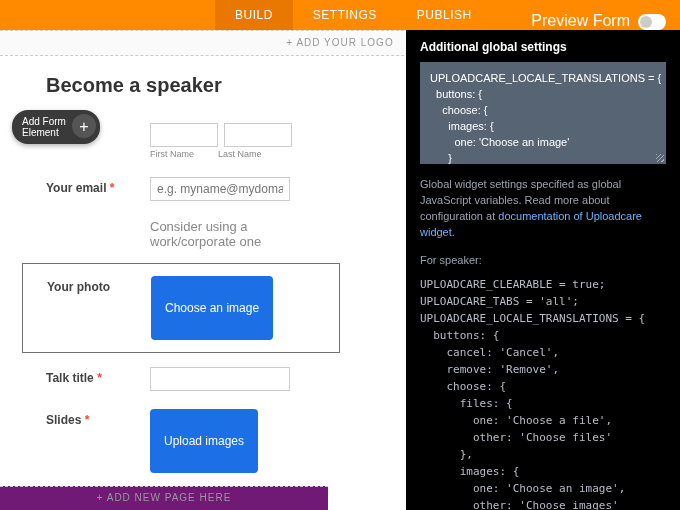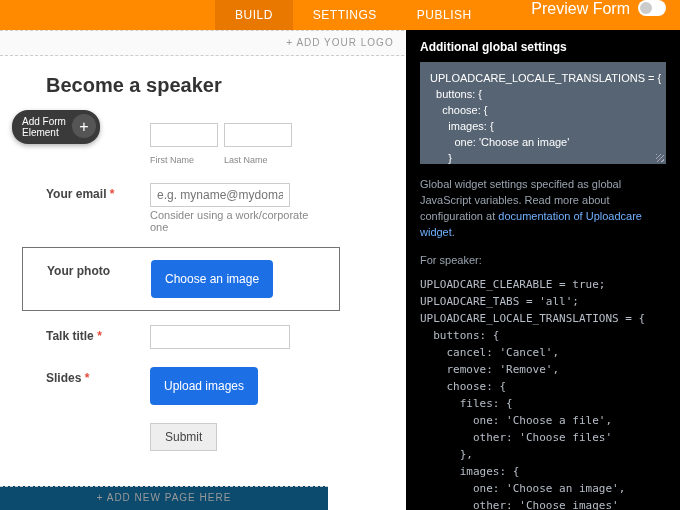--- a/index.html
+++ b/index.html
@@ -2,21 +2,21 @@
 <html><head>
 <meta charset="utf-8">
 <style>
 * { box-sizing: border-box; margin: 0; padding: 0; }
 body {
   width: 680px; height: 510px; overflow: hidden;
   font-family: -apple-system, BlinkMacSystemFont, "Segoe UI", Arial, sans-serif;
   font-size: 13px; background: #f4f4f4; position: relative;
 }
 .topbar {
-  height: 30px; background: #ff8a00; display: flex; align-items: flex-start;
+  height: 30px; background: #ff8a00; display: flex; align-items: flex-end;
   padding: 0 14px 0 0; color: #fff;
 }
 .tabs { display: flex; margin-left: 215px; height: 100%; }
 .tab {
   padding: 0 20px; display: flex; align-items: center;
   font-size: 12px; letter-spacing: 0.5px; font-weight: 500; cursor: pointer;
 }
 .tab.active { background: #e87800; }
 .spacer { flex: 1; }
 .preview { font-size: 16px; margin-right: 8px; }
@@ -52,26 +52,26 @@
   width: 104px; font-size: 12px; font-weight: 600; color: #444; padding-top: 4px;
 }
 .req { color: #e74c3c; }
 .field-content { flex: 1; }
 .name-inputs { display: flex; gap: 6px; }
 .text-input {
   border: 1px solid #ccc; padding: 4px 6px; font-size: 12px; color: #555;
   background: #fff; width: 140px;
 }
 .text-input.half { width: 68px; }
-.sub-labels { display: flex; gap: 6px; margin-top: 8px; }
+.sub-labels { display: flex; margin-top: 2px; }
 .sub-label { width: 68px; font-size: 9px; color: #888; }
-.helper { font-size: 11px; color: #888; margin-top: 2px; }
+.helper { font-size: 13px; color: #888; margin-top: 18px; }
 .btn-blue {
   background: #1d6fe6; color: #fff; border: none; border-radius: 4px;
-  padding: 12px 14px; font-size: 12px; font-weight: 500; cursor: pointer;
+  padding: 25px 14px; font-size: 12px; font-weight: 500; cursor: pointer;
 }
 .field-row.selected {
   border: 1px solid #737373; margin-left: -24px; margin-right: -22px;
   padding: 12px 22px 12px 24px; margin-bottom: 14px; margin-top: -4px;
 }
 .submit-btn {
   background: #eee; border: 1px solid #ccc; padding: 6px 14px;
   font-size: 12px; color: #444; cursor: pointer; margin-left: 104px; 
 }
 .panel {
@@ -93,21 +93,21 @@
 .panel-desc a { color: #6fb0ff; text-decoration: none; }
 .example-label { margin-top: 14px; margin-bottom: 10px; color: #99a3af; }
 .example-code {
   font-family: "Menlo", "Consolas", monospace; font-size: 11px;
   line-height: 17px; white-space: pre; color: #b7bec8;
 }
 .dotted-bottom {
   position: absolute; left: 0; bottom: 0; width: 328px; height: 24px;
   border-top: 1px dashed #ccc; text-align: center;
   font-size: 10px; letter-spacing: 1px; color: #999; line-height: 22px;
-  background: #0c4a6e;
+  background: #701a75;
 }
 </style>
 </head>
 <body>
 
 <div class="topbar">
   <div class="tabs">
     <div class="tab active">BUILD</div>
     <div class="tab">SETTINGS</div>
     <div class="tab">PUBLISH</div>

